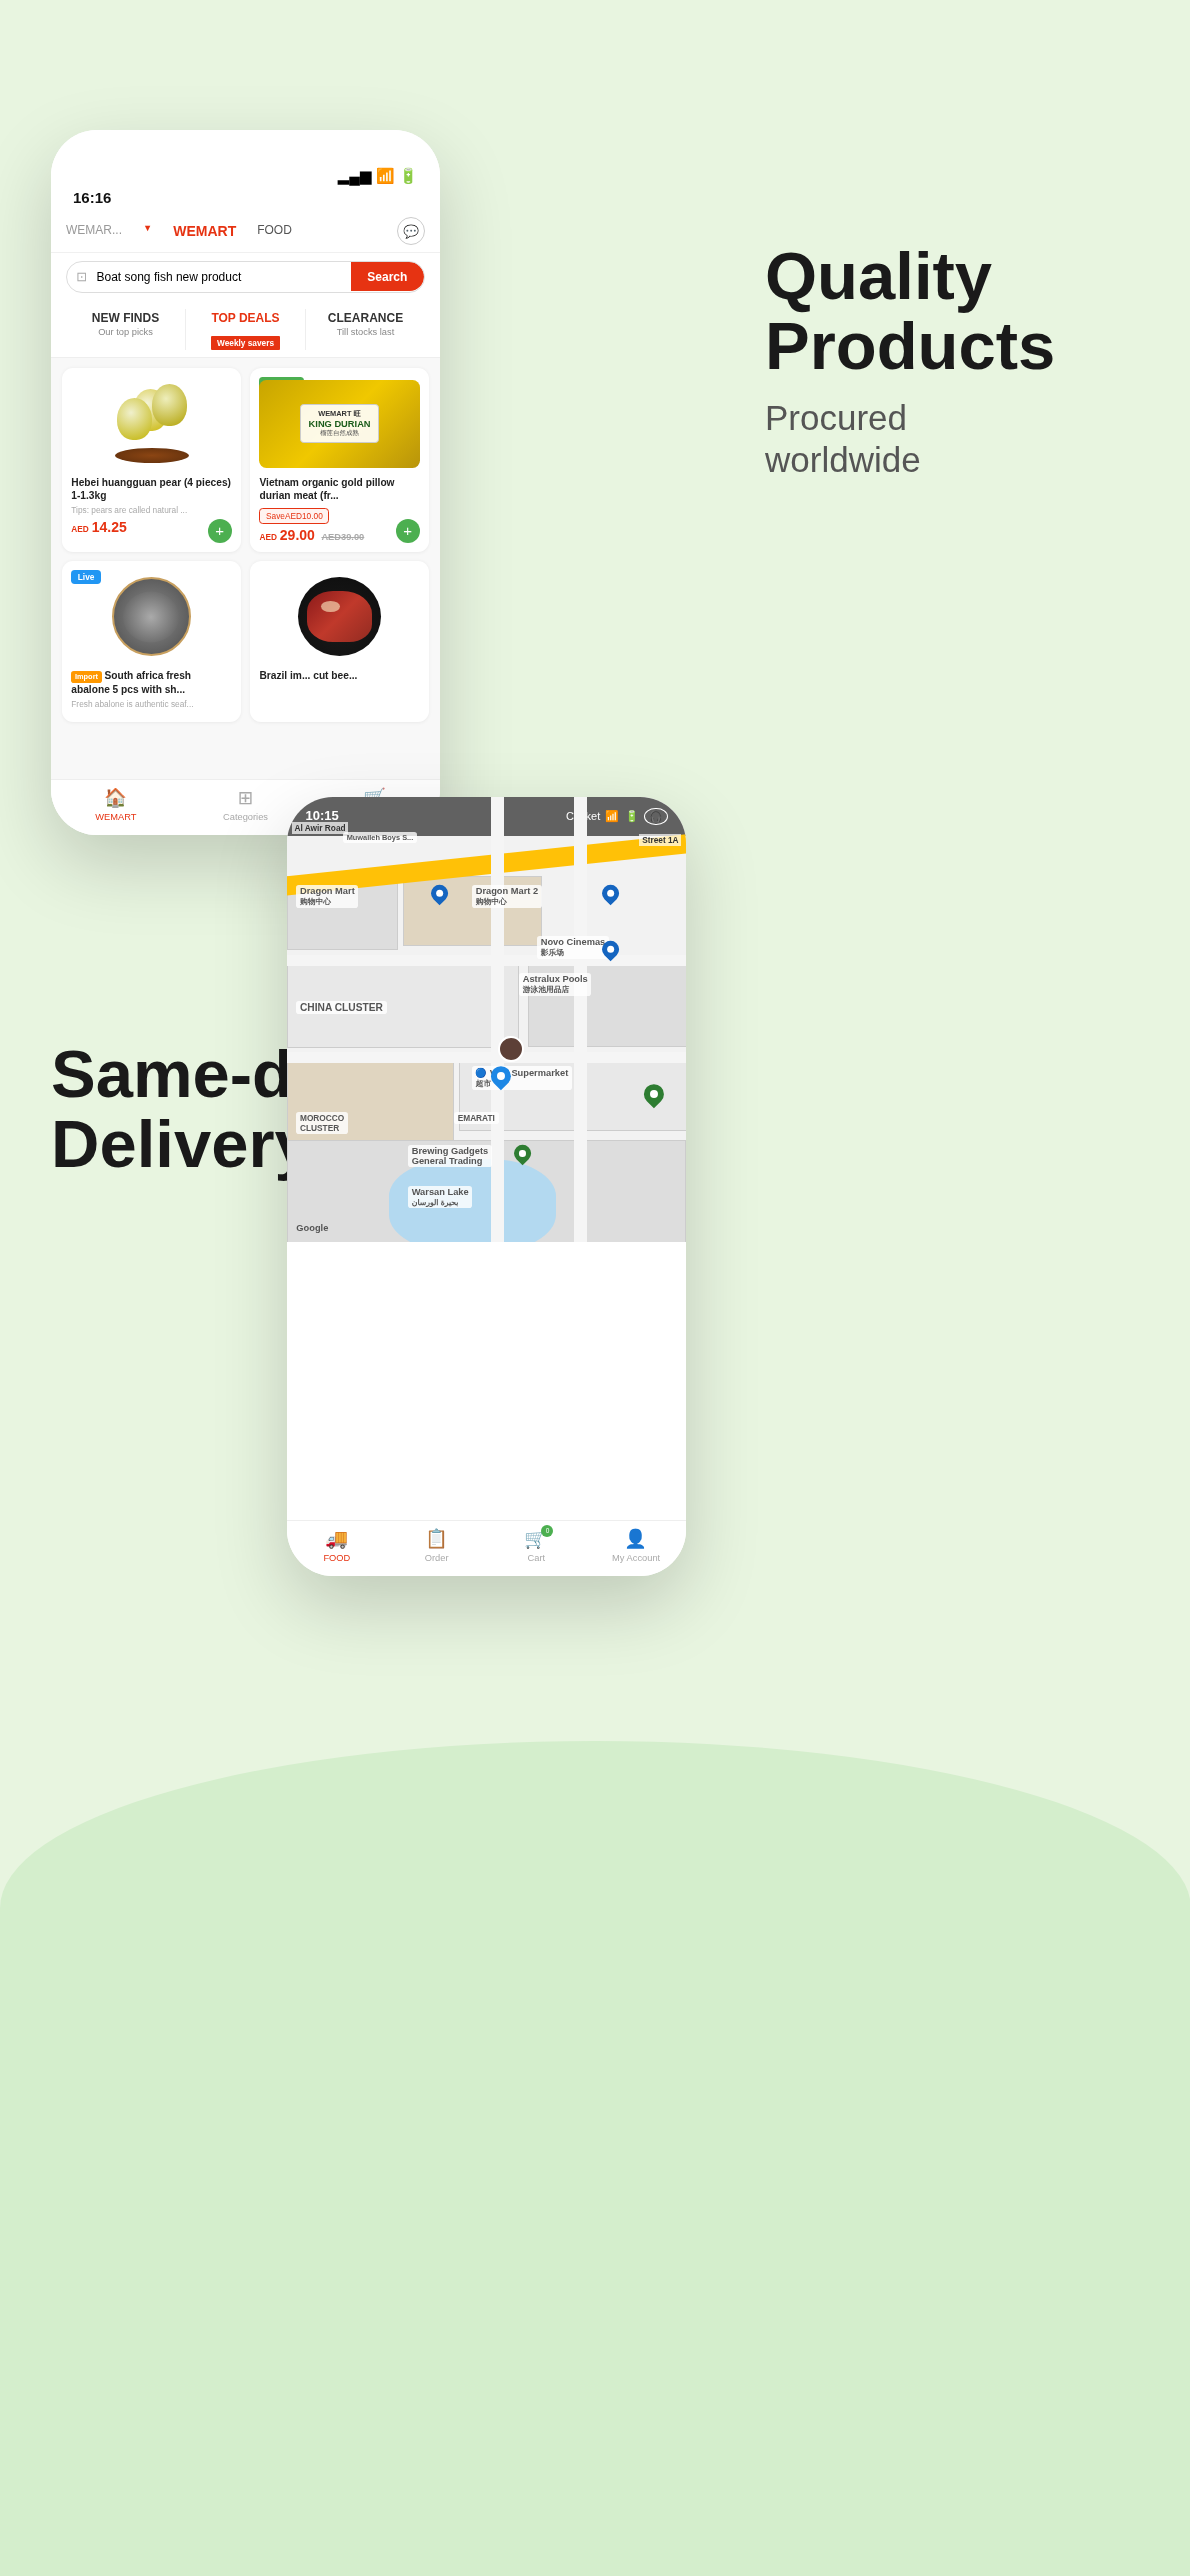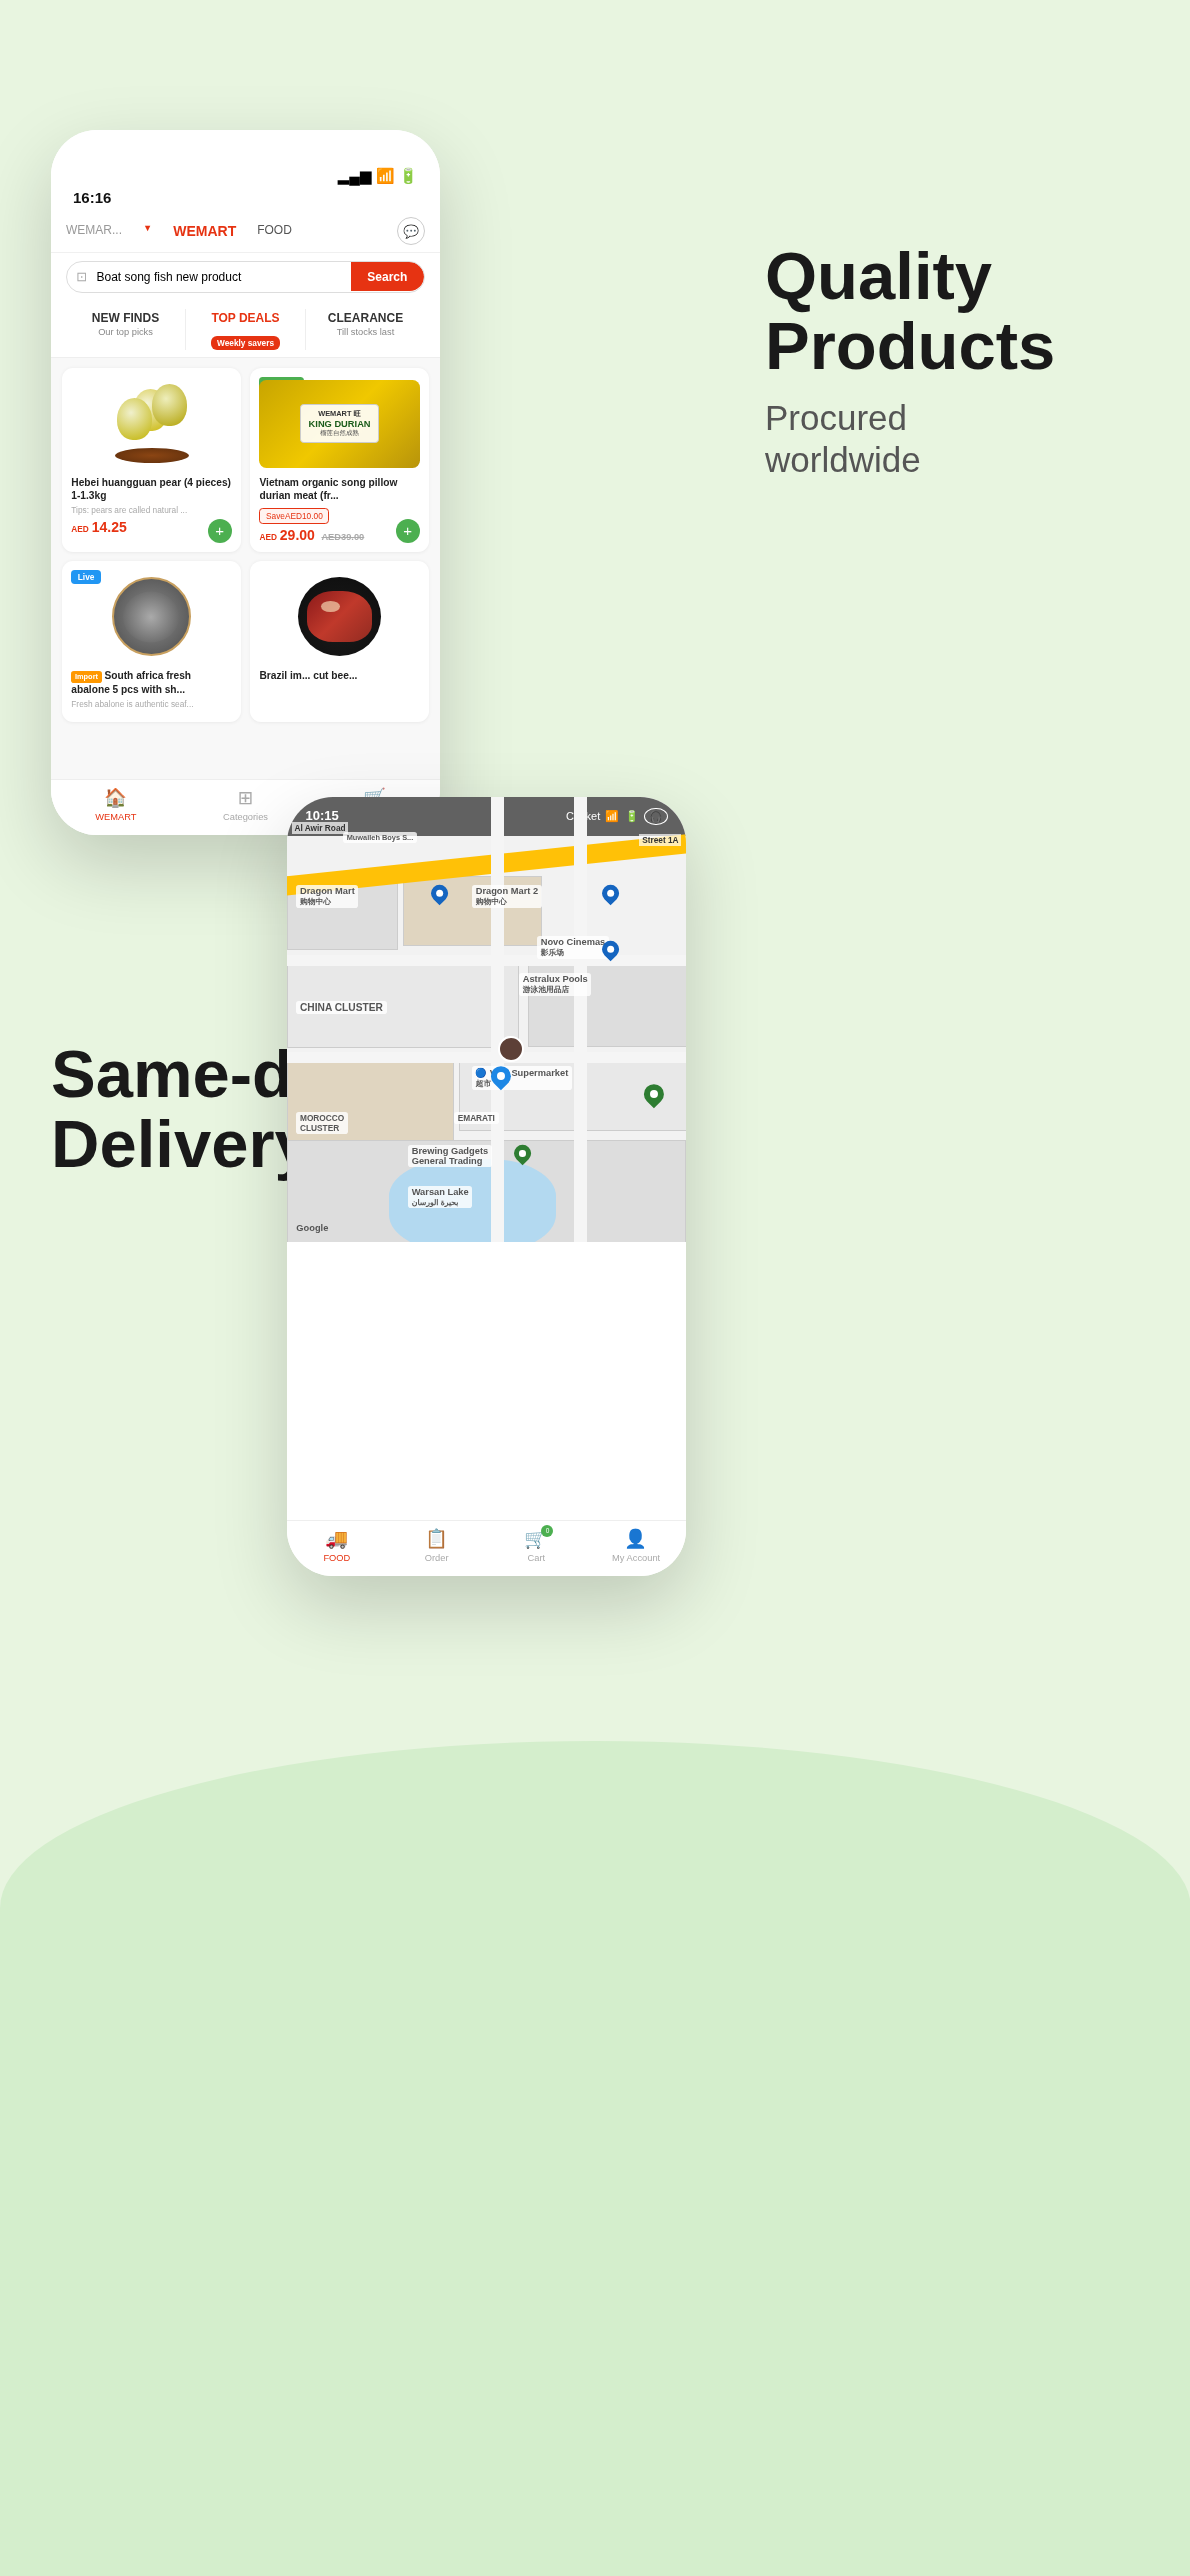--- a/index.html
+++ b/index.html
@@ -168,21 +168,21 @@
       color: #888;
       margin-top: 1.9px;
     }
     .tab-badge {
       display: inline-block;
       background: #e63312;
       color: white;
       font-size: 8.3px;
       font-weight: 700;
       padding: 1.9px 5.6px;
-      border-radius: 6px;
+      border-radius: 1px;
       margin-top: 11px;
     }
     .tab-divider {
       width: 0.9px;
       background: #eee;
       margin: 7.4px 0;
     }
 
     
     .product-grid {
@@ -781,21 +781,21 @@
         <div class="organic-badge">Organic</div>
         <div class="product-img">
           <div class="durian-img">
             <div class="durian-label-img">
               <div class="durian-brand">WEMART 旺</div>
               <div class="durian-name">KING DURIAN</div>
               <div class="durian-sub">榴莲自然成熟</div>
             </div>
           </div>
         </div>
-        <div class="product-name">Vietnam organic song pillow durian meat (fr...</div>
+        <div class="product-name">Vietnam organic gold pillow durian meat (fr...</div>
         <div class="save-badge">SaveAED10.00</div>
         <div class="product-price">
           <span class="price-currency">AED</span>
           <span class="price-main">29.00</span>
           <span class="price-old">AED39.00</span>
         </div>
         <div class="add-btn">+</div>
       </div>
 
       <div class="product-card">

